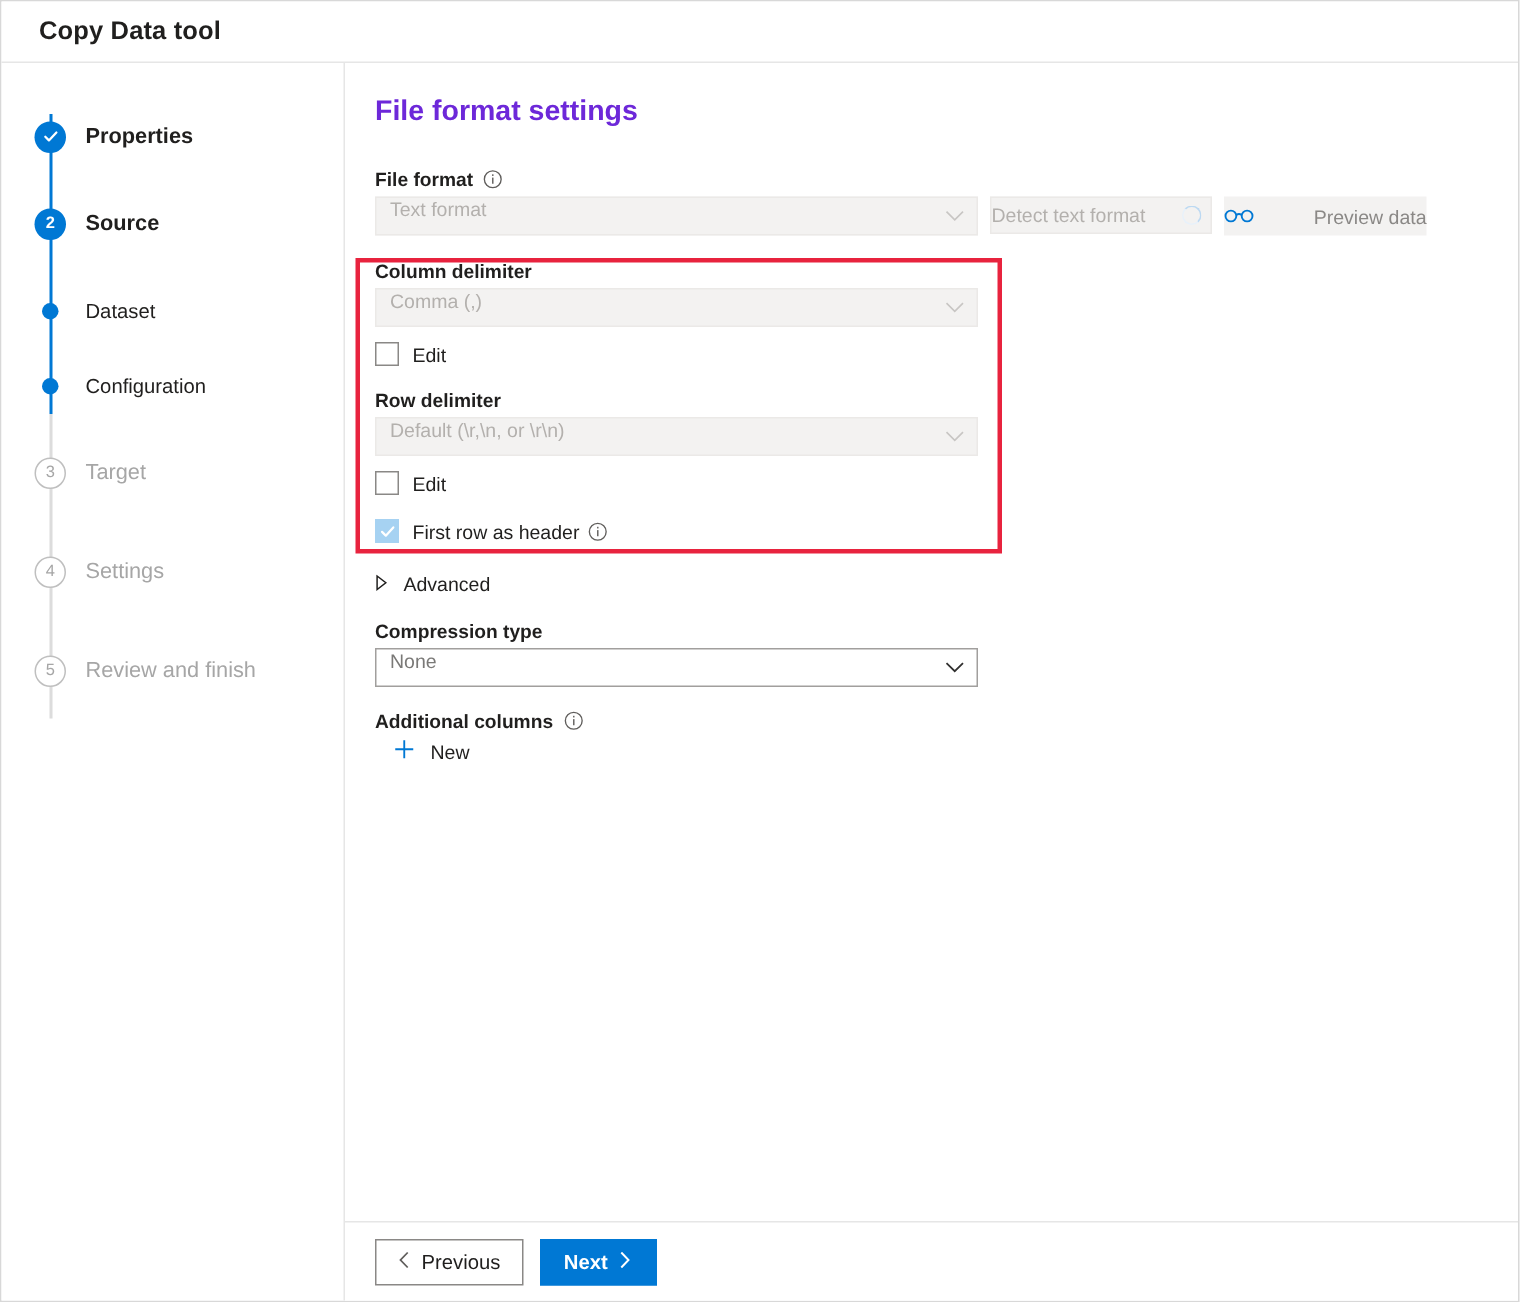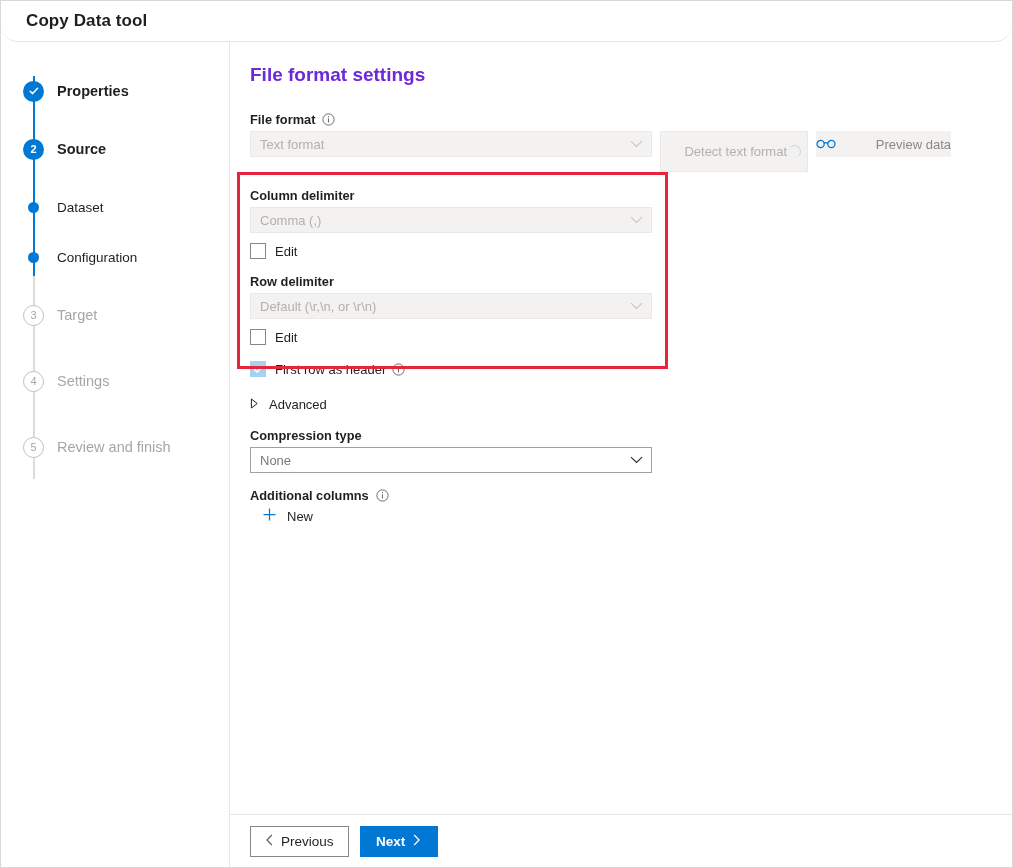--- a/index.html
+++ b/index.html
@@ -29,21 +29,20 @@
 
   
   #titlebar {
     height: 41px;
     flex: 0 0 41px;
     border-bottom: 1px solid #e6e6e6;
     display: flex;
     align-items: center;
     padding-left: 25px;
     background: #fff;
-    border-radius: 17px;
   }
   #titlebar .title {
     font-size: 17px;
     font-weight: bold;
     color: #201f1e;
     letter-spacing: .1px;
   }
 
   
   #split {
@@ -173,50 +172,49 @@
   .row-inline { display: flex; align-items: flex-start; gap: 8px; }
 
   
   .dd {
     position: relative;
     width: 402px;
     height: 26px;
     background: #f3f2f1;
     border: 1px solid #ebe9e7;
     display: flex;
-    align-items: center;
     padding: 0 28px 0 9px;
     font-size: 13px;
     color: #b3b0ad;
     white-space: nowrap;
     overflow: hidden;
   }
   .dd.enabled {
     background: #fff;
     border: 1px solid #a19f9d;
     color: #7a7977;
   }
   .dd .chev {
     position: absolute;
     right: 8px; top: 50%;
     transform: translateY(-50%);
     display: flex;
   }
 
   
   .btn-detect {
-    height: 41px;
+    height: 25px;
     width: 148px;
     background: #f3f2f1;
     border: 1px solid #ebe9e7;
     color: #b3b0ad;
     font-size: 13px;
     display: flex;
     align-items: center;
-    justify-content: flex-end;
+    justify-content: space-between;
     gap: 0;
     position: relative;
     padding-right: 6px;
   }
   .spinner {
     width: 13px; height: 13px;
     border-radius: 50%;
     border: 1.6px solid #e8f1fa;
     border-top-color: #bcd9f2;
     border-right-color: #bcd9f2;

